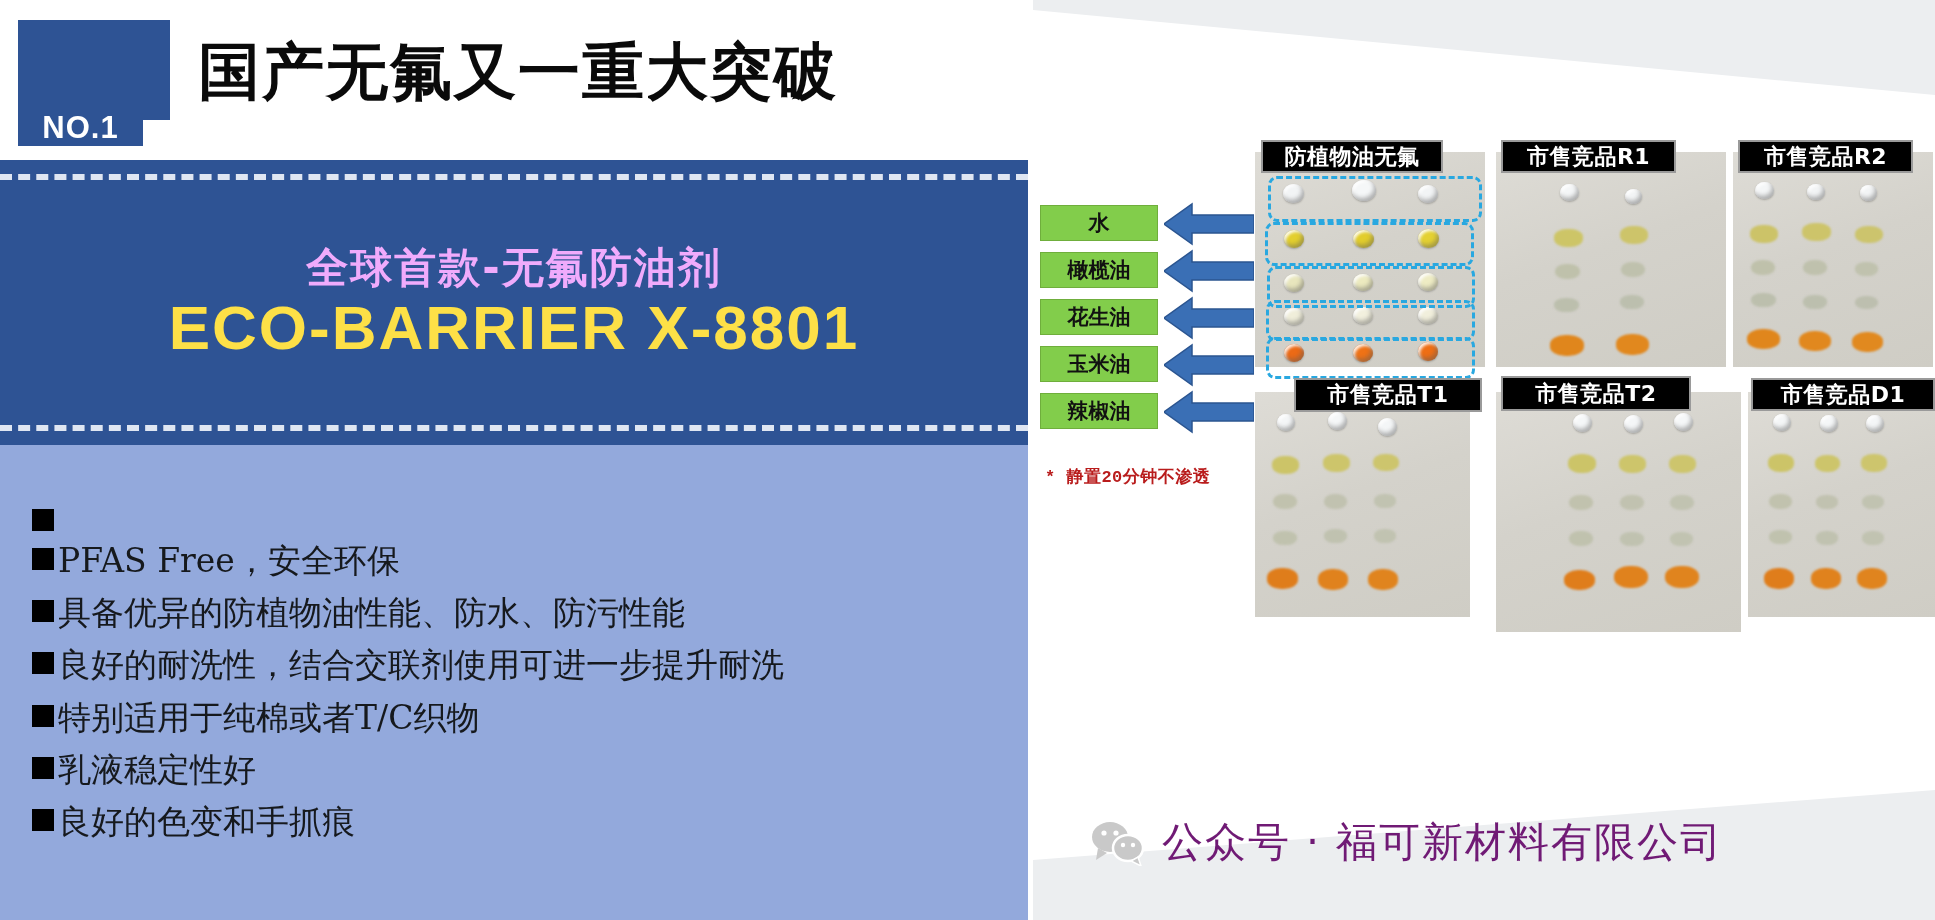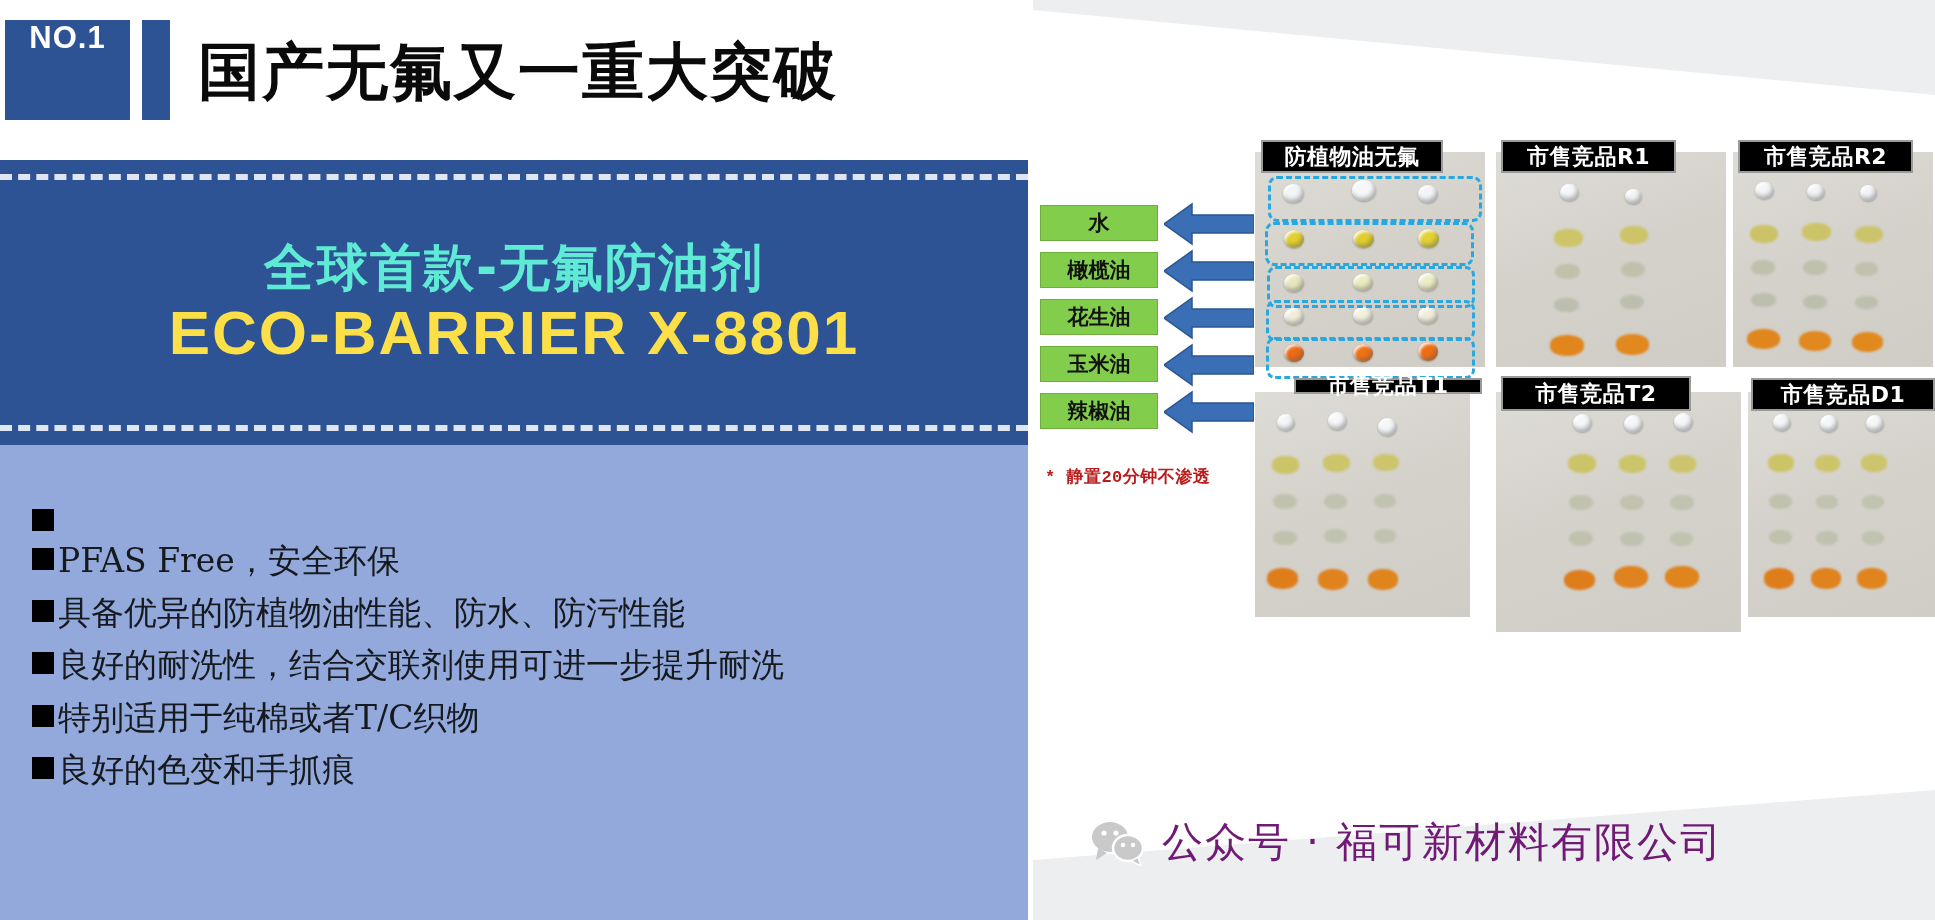--- a/index.html
+++ b/index.html
@@ -4,39 +4,39 @@
 <style>
   html,body{margin:0;padding:0;background:#fff;}
   body{width:1935px;height:920px;overflow:hidden;
        font-family:"Liberation Sans","DejaVu Sans",sans-serif;}
   .slide{position:relative;width:1935px;height:920px;background:#ffffff;overflow:hidden;}
 
   
   .left{position:absolute;left:0;top:0;width:1033px;height:920px;background:#ffffff;}
 
   .header{position:absolute;left:0;top:0;width:1033px;height:150px;background:#fff;}
-  .no1-badge{position:absolute;left:5px;top:20px;width:125px;height:100px;background:#2e5394;
-             display:flex;align-items:flex-start;justify-content:center;}
+  .no1-badge{position:absolute;left:18px;top:20px;width:125px;height:126px;background:#2e5394;
+             display:flex;align-items:flex-end;justify-content:center;}
   .no1-badge span{color:#fff;font-size:31px;font-weight:bold;letter-spacing:1px;}
   .no1-bar{position:absolute;left:142px;top:20px;width:28px;height:100px;background:#2e5394;}
   .header-title{position:absolute;left:198px;top:22px;width:820px;height:100px;
                 display:flex;align-items:center;
                 font-family:"DejaVu Sans","Liberation Sans",sans-serif;
                 font-size:62px;font-weight:bold;color:#0a0a0a;letter-spacing:2px;
                 white-space:nowrap;}
 
   .blue-band{position:absolute;left:0;top:160px;width:1028px;height:285px;background:#2e5394;}
   .dash-top{position:absolute;left:0;top:14px;width:1028px;height:0;
             border-top:6px dashed #dfe6f2;}
   .dash-bot{position:absolute;left:0;bottom:14px;width:1028px;height:0;
             border-top:6px dashed #dfe6f2;}
   .band-inner{position:absolute;left:0;top:40px;width:1028px;height:205px;
               display:flex;flex-direction:column;align-items:center;justify-content:center;}
   .band-l1{font-family:"DejaVu Sans","Liberation Sans",sans-serif;
-           font-size:51px;font-weight:bold;color:#5eead4;letter-spacing:2px;line-height:1.18;}
+           font-size:42px;font-weight:bold;color:#f0abfc;letter-spacing:2px;line-height:1.18;}
   .band-l2{font-family:"Liberation Sans",sans-serif;
            font-size:62px;font-weight:bold;color:#fde047;letter-spacing:2px;line-height:1.12;}
 
   .bullets{position:absolute;left:0;top:445px;width:1028px;height:475px;
            background:#93a9dc;padding:55px 0 0 32px;box-sizing:border-box;}
   .bullet{display:flex;align-items:flex-start;
           font-family:"DejaVu Serif","Liberation Serif",serif;
           font-size:33px;color:#16191d;line-height:1.34;margin-bottom:8px;white-space:nowrap;}
   .bullet .sq{display:inline-block;width:22px;height:22px;background:#000;flex:0 0 auto;
               margin-top:9px;margin-right:4px;}
@@ -122,20 +122,24 @@
         <span class="sq"></span>
         <span class="txt">具备优异的防植物油性能、防水、防污性能</span>
       </div>
       <div class="bullet">
         <span class="sq"></span>
         <span class="txt">良好的耐洗性，结合交联剂使用可进一步提升耐洗</span>
       </div>
       <div class="bullet">
         <span class="sq"></span>
         <span class="txt">特别适用于纯棉或者T/C织物</span>
+      </div>
+      <div class="bullet">
+        <span class="sq"></span>
+        <span class="txt">乳液稳定性好</span>
       </div>
       <div class="bullet">
         <span class="sq"></span>
         <span class="txt">良好的色变和手抓痕</span>
       </div>
     </div>
   </div>
 
   <div class="right">
     <div class="diag-bg"></div>
@@ -259,21 +263,21 @@
         <div class="dot spread" style="left:18px;top:102px;width:24px;height:15px;background:#c1c2ae;"></div>
         <div class="dot spread" style="left:69px;top:102px;width:23px;height:15px;background:#c1c2b0;"></div>
         <div class="dot spread" style="left:119px;top:102px;width:22px;height:14px;background:#c1c3b1;"></div>
         <div class="dot spread" style="left:18px;top:139px;width:24px;height:14px;background:#c0c2ae;"></div>
         <div class="dot spread" style="left:69px;top:137px;width:23px;height:14px;background:#c0c2b0;"></div>
         <div class="dot spread" style="left:119px;top:137px;width:22px;height:14px;background:#c1c3b1;"></div>
         <div class="dot spread" style="left:12px;top:176px;width:31px;height:21px;background:#df7d1b;"></div>
         <div class="dot spread" style="left:63px;top:177px;width:30px;height:21px;background:#e0821d;"></div>
         <div class="dot spread" style="left:113px;top:177px;width:30px;height:21px;background:#e0841e;"></div>
       </div>
-      <div class="ptitle" style="left:261px;top:378px;width:188px;height:16px;">市售竞品T1</div>
+      <div class="ptitle" style="left:261px;top:378px;width:188px;height:34px;">市售竞品T1</div>
 
       <div class="panel" style="left:463px;top:392px;width:245px;height:240px;">
         <div class="paper"></div>
         <div class="dot bead" style="left:77px;top:22px;width:19px;height:18px;background:#f5f7f8;"></div>
         <div class="dot bead" style="left:128px;top:23px;width:19px;height:18px;background:#f4f6f7;"></div>
         <div class="dot bead" style="left:178px;top:21px;width:19px;height:18px;background:#f5f7f8;"></div>
         <div class="dot spread" style="left:72px;top:62px;width:28px;height:19px;background:#ccc468;"></div>
         <div class="dot spread" style="left:123px;top:63px;width:27px;height:18px;background:#cdc56b;"></div>
         <div class="dot spread" style="left:173px;top:63px;width:27px;height:18px;background:#cdc56d;"></div>
         <div class="dot spread" style="left:73px;top:103px;width:24px;height:15px;background:#c1c2ae;"></div>

